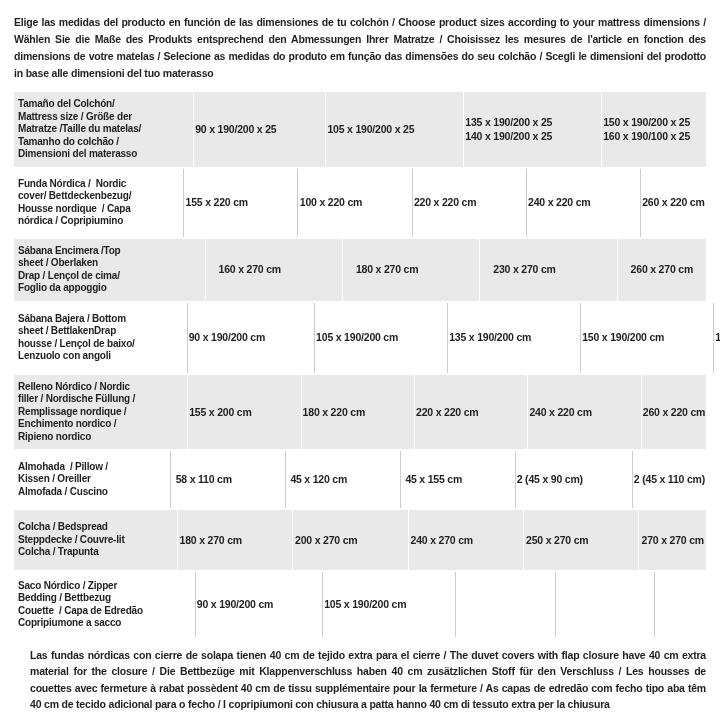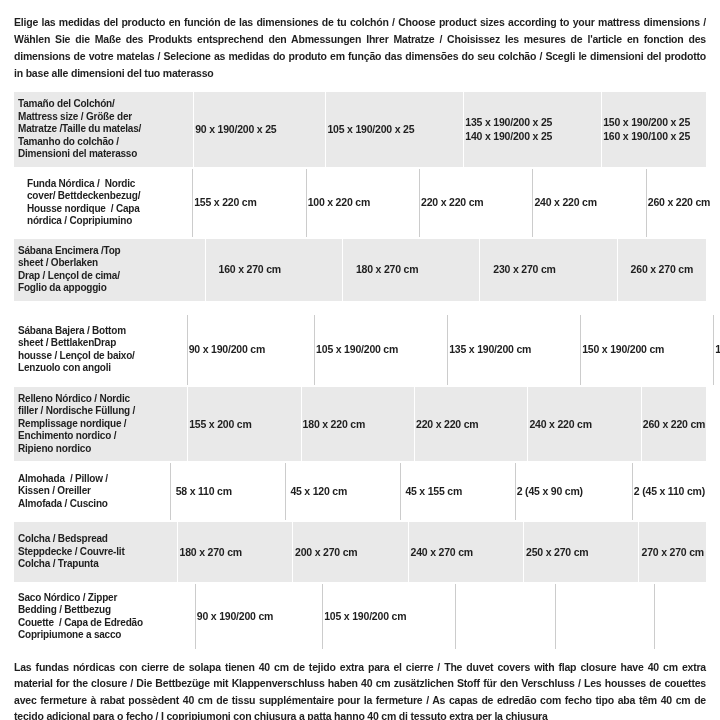--- a/index.html
+++ b/index.html
@@ -27,23 +27,23 @@
   .row {
     display: flex;
     align-items: stretch;
     border-bottom: 2px solid var(--row-gap, #ffffff);
     gap: 48px;
   }
   .row:nth-child(odd)  { background: var(--row-alt, #e9e9e9); }
   .row:nth-child(even) { background: var(--bg, #ffffff); }
 
   .row:nth-child(1) { min-height: 73px; }
-  .row:nth-child(2) { min-height: 70px; margin-left: 9px; }
+  .row:nth-child(2) { min-height: 70px; }
   .row:nth-child(3) { min-height: 62px; }
-  .row:nth-child(4) { min-height: 72px; margin-top: 12px; }
+  .row:nth-child(4) { min-height: 72px; }
   .row:nth-child(5) { min-height: 73px; }
   .row:nth-child(6) { min-height: 59px; }
   .row:nth-child(7) { min-height: 62px; }
   .row:nth-child(8) { min-height: 67px; }
 
   .cell { display: flex; align-items: center; }
 
   .label {
     width: 167px;
     padding: 6px 4px 6px 4px;
@@ -69,20 +69,21 @@
   .row:nth-child(odd)  .data { border-left: 1px solid var(--sep-on-alt, #ffffff); }
   .row:nth-child(even) .data { border-left: 1px solid var(--sep-on-white, #cccccc); }
 
   .note {
     font-size: 10.5px;
     font-weight: bold;
     line-height: 1.55;
     letter-spacing: -0.2px;
     text-align: justify;
     margin-top: 8px;
+    margin-left: 16px;
   }
 </style>
 </head>
 <body>
 
 <div class="page">
 
   <p class="intro">Elige las medidas del producto en función de las dimensiones de tu colchón / Choose product sizes according to your mattress dimensions / Wählen Sie die Maße des Produkts entsprechend den Abmessungen Ihrer Matratze / Choisissez les mesures de l'article en fonction des dimensions de votre matelas / Selecione as medidas do produto em função das dimensões do seu colchão / Scegli le dimensioni del prodotto in base alle dimensioni del tuo materasso</p>
 
   <div class="size-table">

